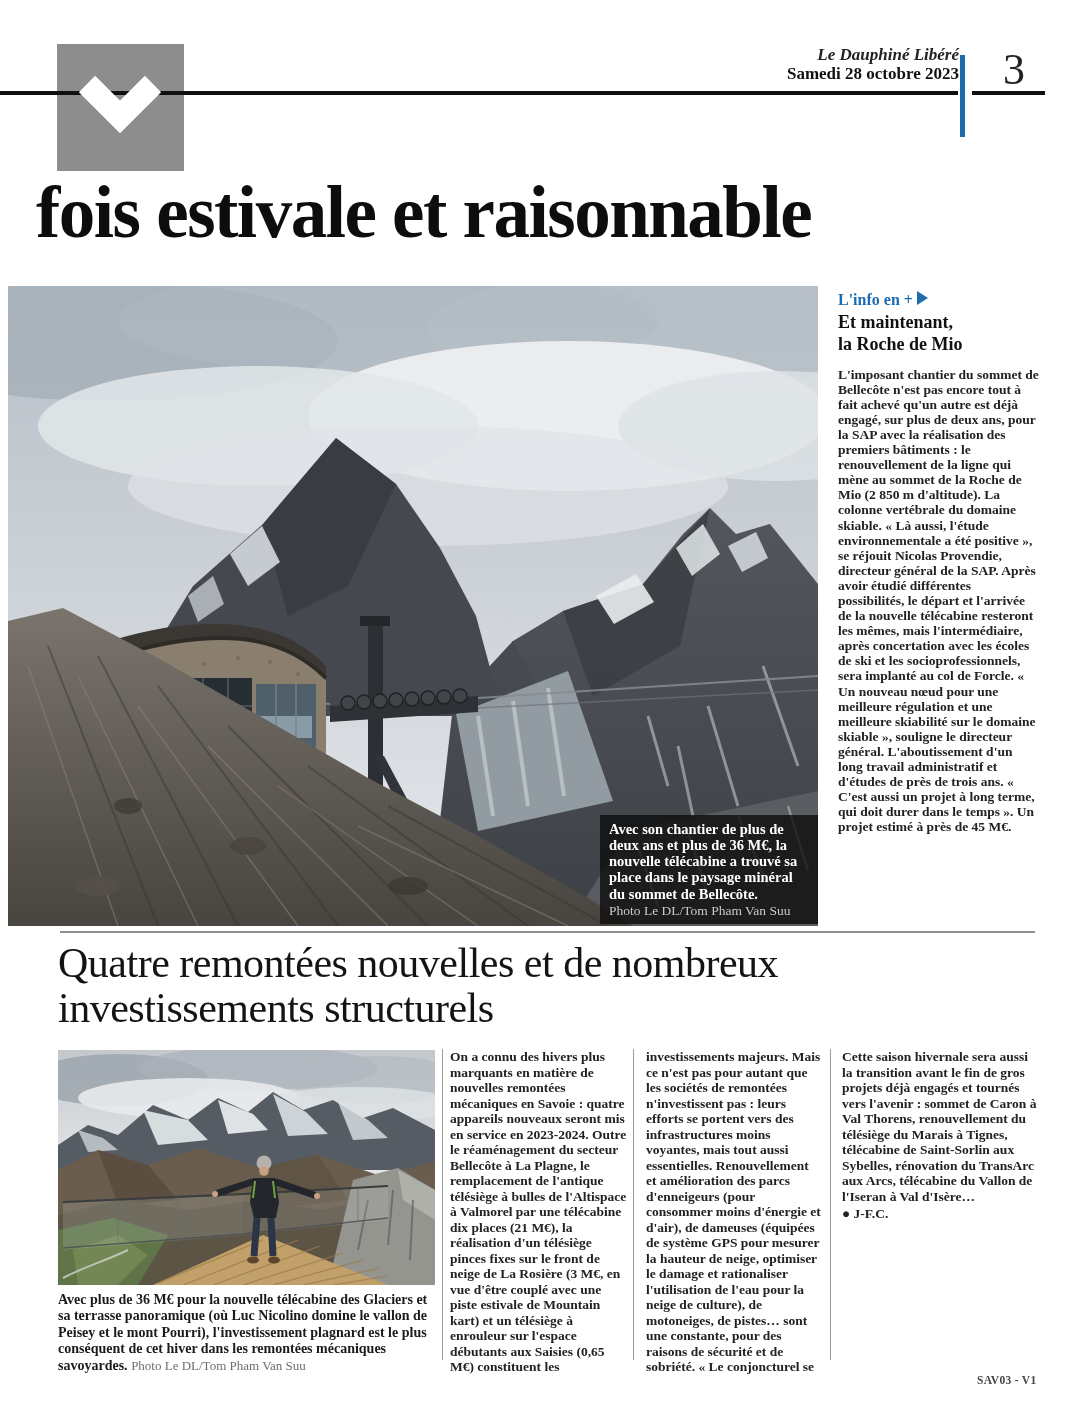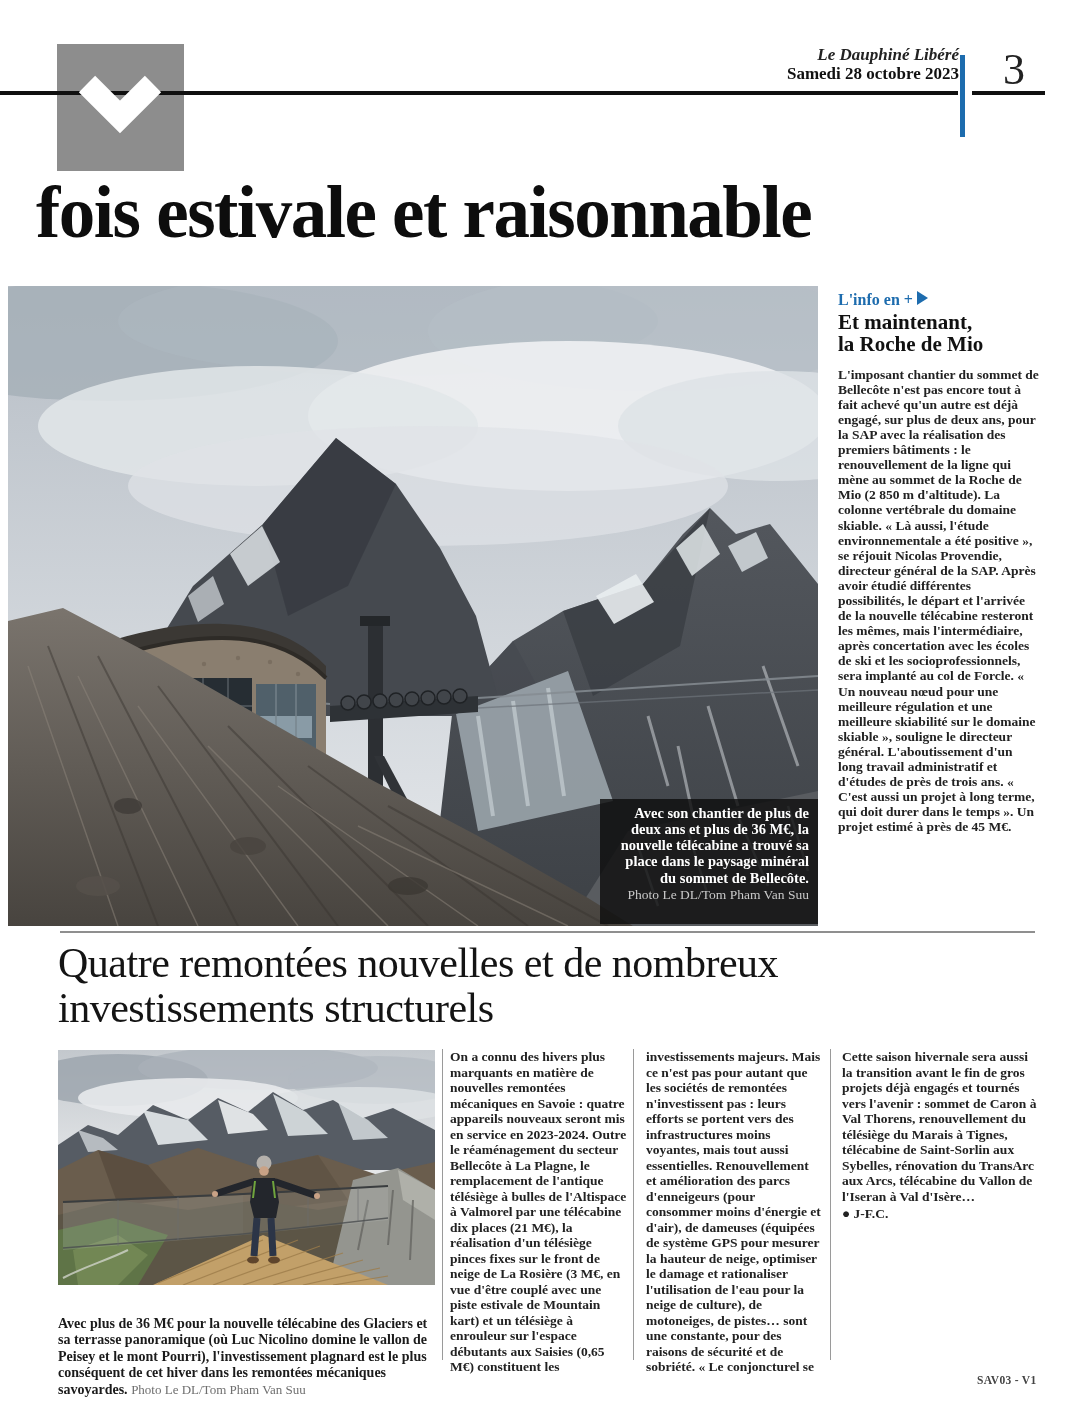--- a/index.html
+++ b/index.html
@@ -24,31 +24,31 @@
   h1.headline {
     font-size:73px; font-weight:700; letter-spacing:-1.5px; line-height:1;
     color:#0d0d0d; white-space:nowrap;
   }
 
   
   .photo-main { width:810px; height:640px; background:#b9bfc5; overflow:hidden; }
   .photo-main svg, .photo-sub svg { display:block; width:100%; height:100%; }
   .overlay-caption {
     position:absolute; left:592px; bottom:2px; width:218px;
-    background:rgba(12,12,12,0.80); color:#fff; padding:6px 9px 21px 9px;
-    font-weight:700; font-size:14.5px; line-height:16.2px;text-align:right;
+    background:rgba(12,12,12,0.80); color:#fff; padding:6px 9px 5px 9px;
+    font-weight:700; font-size:14.5px; line-height:16.2px;
   }
   .overlay-caption .credit { color:#c9c9c9; font-weight:400; font-size:13.5px; margin-top:1px; }
 
   
   .sidebar { width:202px; }
   .kicker { color:#1d6cae; font-weight:700; font-size:16px; line-height:1.1; }
   .kicker .arrow { display:inline-block; width:0; height:0; margin-left:4px;
     border-left:11px solid #1d6cae; border-top:7px solid transparent; border-bottom:7px solid transparent; }
-  .sidebar h3 { font-size:21px; line-height:22px; font-weight:700; color:#111; margin-top:2px; }
+  .sidebar h3 { font-size:18px; line-height:22px; font-weight:700; color:#111; margin-top:2px; }
   .sidebar .body { margin-top:12px; font-size:13.5px; line-height:15.1px; font-weight:700; color:#222; }
 
   .divider { background:#8f8f8f; height:2px; }
 
   h2.section-headline {
     font-size:42px; font-weight:400; line-height:45px; letter-spacing:-0.5px; color:#141414; width:820px;
   }
 
   .photo-sub { width:377px; height:235px; background:#c5c9cc; overflow:hidden; }
   .sub-caption { width:378px; font-size:14px; line-height:16.4px; font-weight:700; color:#1b1b1b; }
@@ -258,21 +258,21 @@
       <circle cx="259" cy="146" r="3" fill="#c9a286"></circle>
       <path d="M195,128 L217,128 L221,152 L218,168 L196,168 L192,152 Z" fill="#23262c"></path>
       <path d="M197,131 L195,148 M215,131 L217,148" stroke="#79b23f" stroke-width="2" fill="none" opacity="0.9"></path>
       <path d="M199,168 L196,206" stroke="#2c3547" stroke-width="7"></path>
       <path d="M213,168 L215,206" stroke="#2c3547" stroke-width="7"></path>
       <ellipse cx="195" cy="210" rx="6" ry="3.5" fill="#5f452c"></ellipse>
       <ellipse cx="216" cy="210" rx="6" ry="3.5" fill="#5f452c"></ellipse>
     </svg>
   </div>
 
-  <p class="abs sub-caption" style="left:58px; top:1292px;margin-top:24px;">
+  <p class="abs sub-caption" style="left:58px; top:1292px;">
     <span>Avec plus de 36 M€ pour la nouvelle télécabine des Glaciers et sa terrasse panoramique (où Luc Nicolino domine le vallon de Peisey et le mont Pourri), l'investissement plagnard est le plus conséquent de cet hiver dans les remontées mécaniques savoyardes.</span>
     <span class="credit">Photo Le DL/Tom Pham Van Suu</span>
   </p>
 
   <div class="abs v-sep" style="left:442px; top:1049px; height:311px;"></div>
   <div class="abs v-sep" style="left:633px; top:1049px; height:311px;"></div>
   <div class="abs v-sep" style="left:830px; top:1049px; height:311px;"></div>
 
   <div class="abs col" style="left:450px; top:1049px; width:177px;">
     <p>On a connu des hivers plus marquants en matière de nouvelles remontées mécaniques en Savoie : quatre appareils nouveaux seront mis en service en 2023-2024. Outre le réaménagement du secteur Bellecôte à La Plagne, le remplacement de l'antique télésiège à bulles de l'Altispace à Valmorel par une télécabine dix places (21 M€), la réalisation d'un télésiège pinces fixes sur le front de neige de La Rosière (3 M€, en vue d'être couplé avec une piste estivale de Mountain kart) et un télésiège à enrouleur sur l'espace débutants aux Saisies (0,65 M€) constituent les</p>

